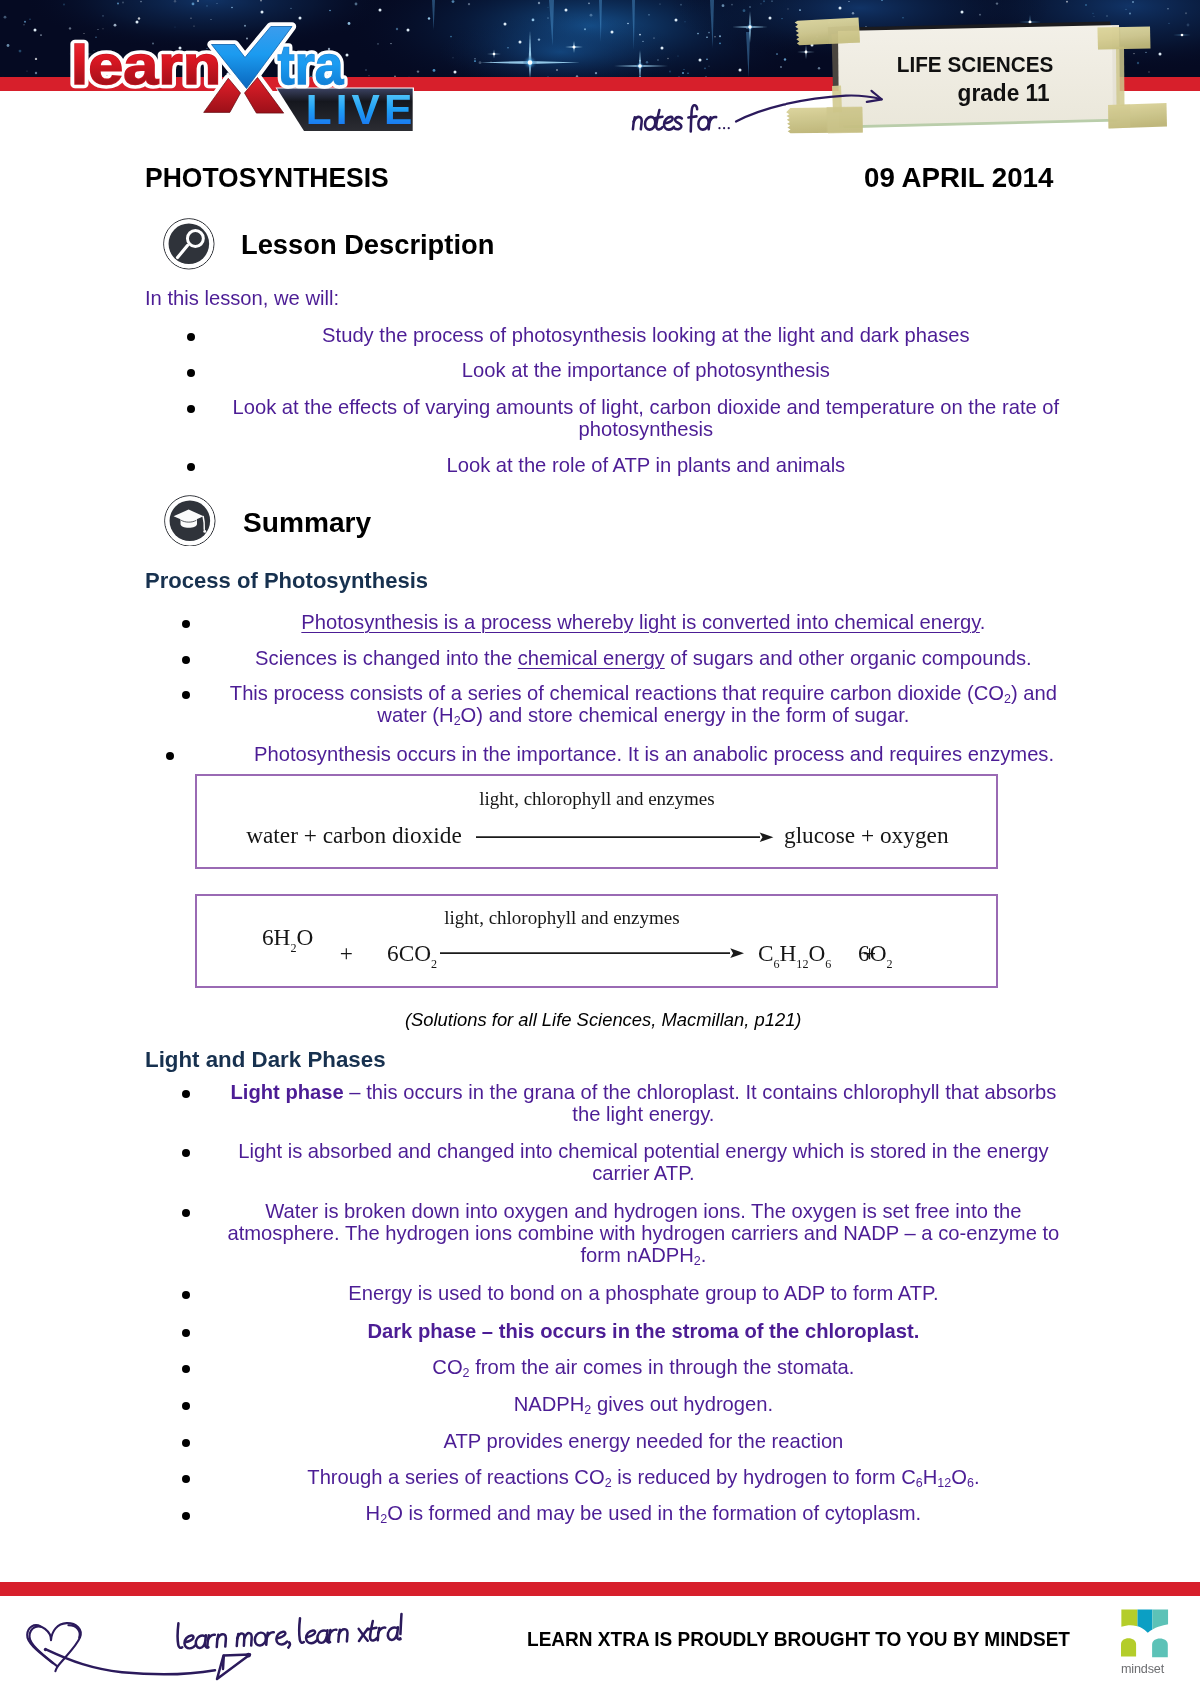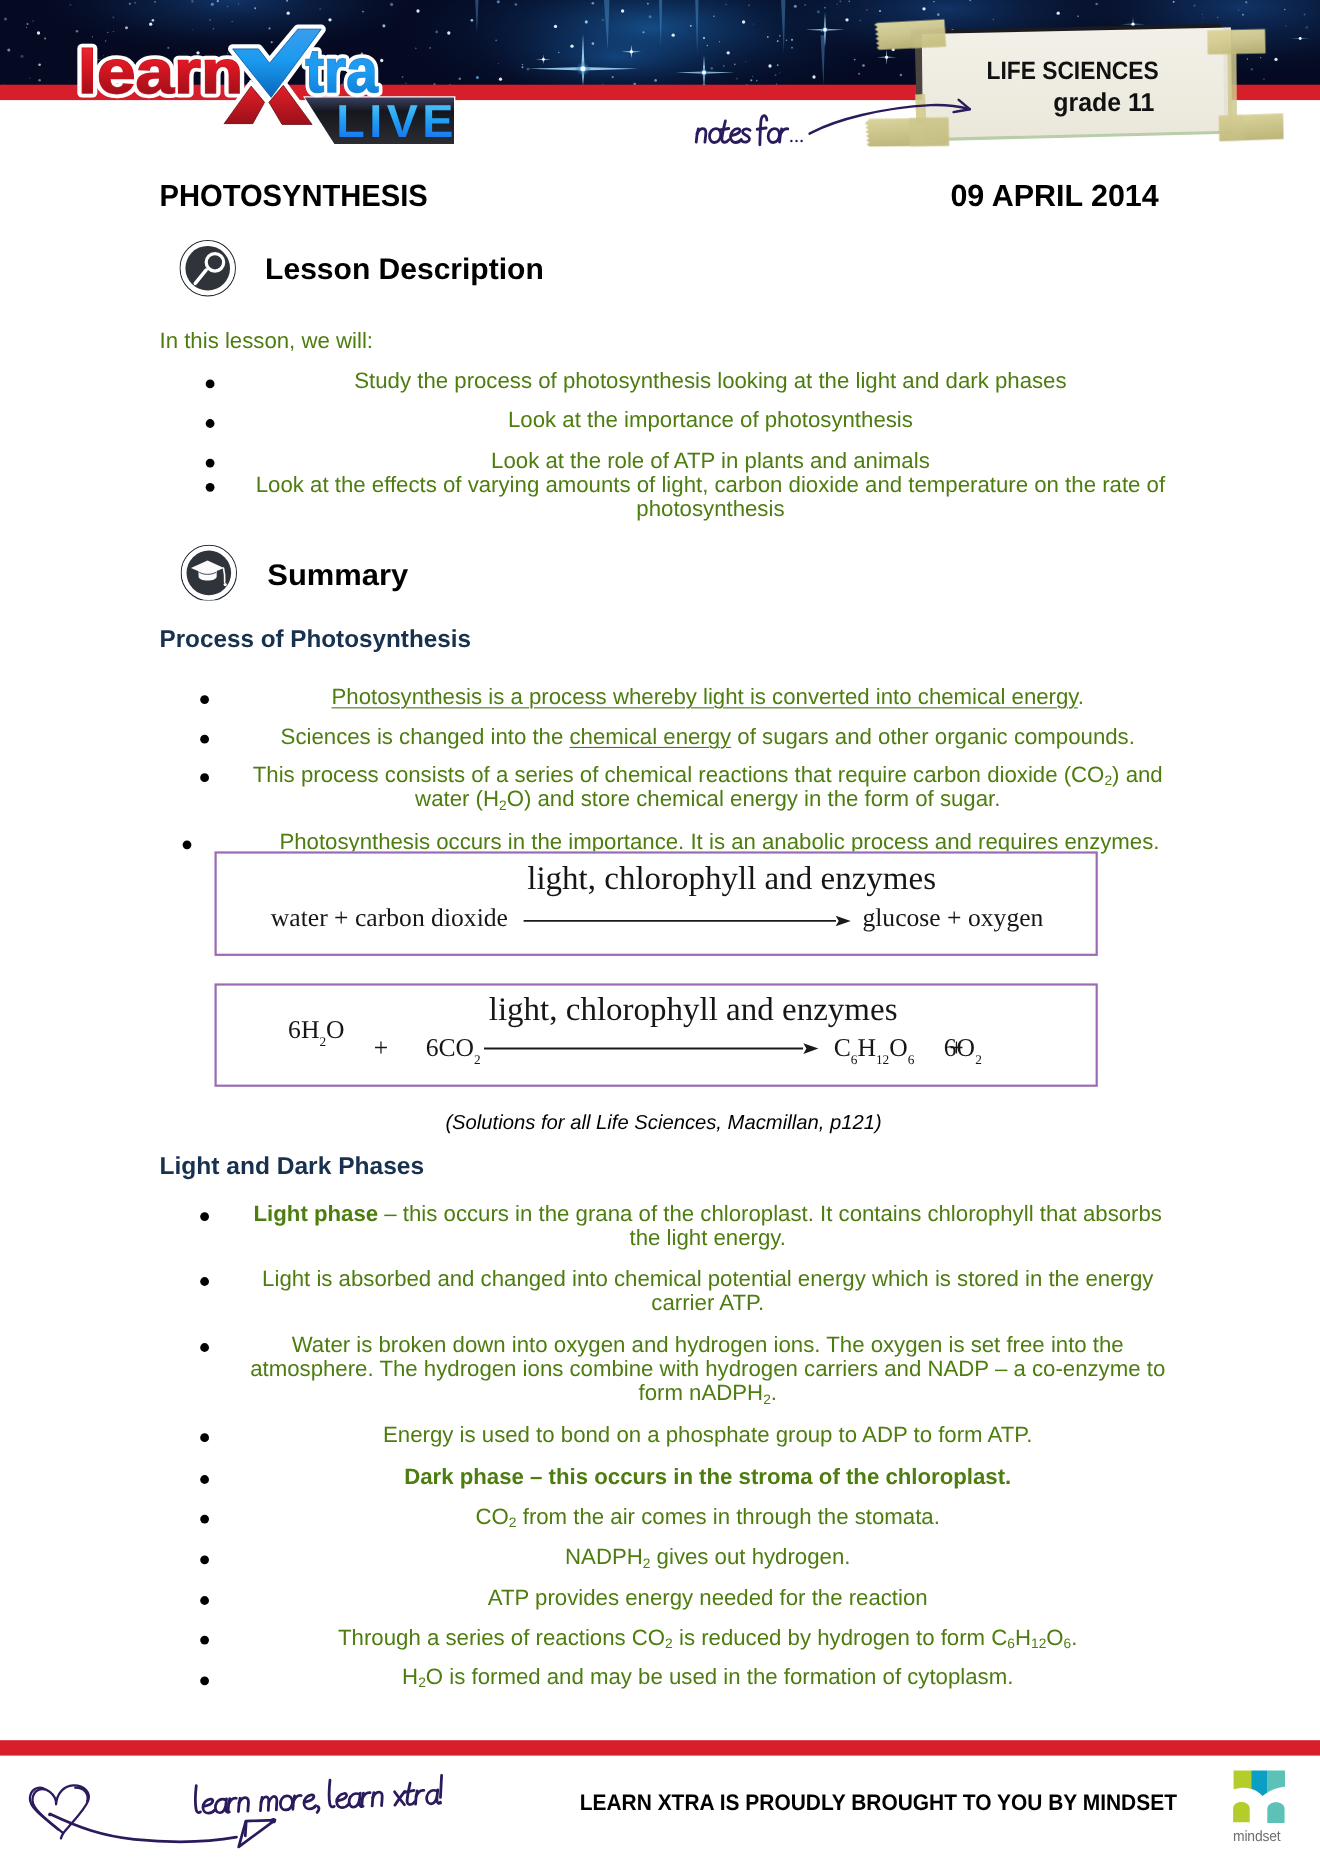--- a/index.html
+++ b/index.html
@@ -17,35 +17,35 @@
   .doc-title{position:absolute;left:145px;top:162.3px;font-size:27.9px;font-weight:bold;
              line-height:32px;transform:scaleX(0.9495);transform-origin:0 0;white-space:nowrap;}
   .doc-date{position:absolute;left:863.6px;top:162.3px;font-size:27.9px;font-weight:bold;
             line-height:32px;transform:scaleX(0.9932);transform-origin:0 0;white-space:nowrap;}
 
   .sec-head{position:absolute;font-size:27.1px;font-weight:bold;line-height:30px;
             transform-origin:0 0;white-space:nowrap;}
   .blue-head{position:absolute;font-size:22.2px;font-weight:bold;line-height:26px;color:#17314f;
              transform-origin:0 0;white-space:nowrap;}
 
-  .body-txt{position:absolute;font-size:20.2px;line-height:21.9px;color:#4d7c0f;margin-top:12px;}
+  .body-txt{position:absolute;font-size:20.2px;line-height:21.9px;color:#4c1d95;}
   .body-txt p{margin:0;}
   ul.bl{list-style:none;margin:0;padding:0;}
   ul.bl li{position:relative;text-align:center;}
   ul.bl li .bullet{position:absolute;border-radius:50%;background:#000;width:8px;height:8px;}
 
   sub{font-size:0.62em;vertical-align:baseline;position:relative;top:0.24em;line-height:0;}
   .u{text-decoration:underline;text-underline-offset:2.5px;text-decoration-thickness:1.1px;}
   .b{font-weight:bold;}
 
   .eqbox{position:absolute;border:2px solid #9a6ab4;background:#fff;box-sizing:border-box;}
   .eqtxt{position:absolute;font-family:"Liberation Serif",serif;color:#161616;white-space:nowrap;
          font-size:23.3px;line-height:26px;}
   .eqtxt sub{font-size:0.52em;top:0.58em;line-height:0;}
-  .eqcond{font-size:30px;}
+  .eqcond{font-size:19px;}
   .caption{position:absolute;font-size:18.4px;font-style:italic;line-height:21px;white-space:nowrap;}
 
   
   .f-redband{position:absolute;left:0;top:1582px;width:1200px;height:14px;background:#d71f2b;}
   .f-tag{position:absolute;left:527.2px;top:1626.9px;font-size:20.5px;font-weight:bold;line-height:24px;
          transform:scaleX(0.9286);transform-origin:0 0;white-space:nowrap;}
 </style>
 </head>
 <body>
 
@@ -516,22 +516,22 @@
     <circle cx="32.6" cy="20.6" r="8.0" fill="none" stroke="#ffffff" stroke-width="3.0"></circle>
     <path d="M24.6,27.6 L14.6,39.8" stroke="#ffffff" stroke-width="3.2" stroke-linecap="round"></path>
   </svg>
   <div class="sec-head" style="left:241.4px;top:230.2px;transform:scaleX(1.0075);">Lesson Description</div>
 
   <div class="body-txt" style="left:145px;top:288.3px;width:925px;">
     <p style="margin-bottom:14.44px">In this lesson, we will:</p>
     <ul class="bl">
       <li style="padding-left:76.7px;margin-bottom:13.9px"><span class="bullet" style="left:41.65px;top:8.2px"></span><span>Study the process of photosynthesis looking at the light and dark phases</span></li>
       <li style="padding-left:76.7px;margin-bottom:14.9px"><span class="bullet" style="left:41.65px;top:8.2px"></span><span>Look at the importance of photosynthesis</span></li>
+      <li style="padding-left:76.7px;margin-bottom:13.5px"><span class="bullet" style="left:41.65px;top:8.2px"></span><span>Look at the effects of varying amounts of light, carbon dioxide and temperature on the rate of photosynthesis</span></li>
       <li style="padding-left:76.7px"><span class="bullet" style="left:41.65px;top:8.2px"></span><span>Look at the role of ATP in plants and animals</span></li>
-      <li style="padding-left:76.7px;margin-bottom:13.5px"><span class="bullet" style="left:41.65px;top:8.2px"></span><span>Look at the effects of varying amounts of light, carbon dioxide and temperature on the rate of photosynthesis</span></li>
     </ul>
   </div>
 
   <svg style="position:absolute;left:164px;top:494.6px;width:51.7px;height:51.7px" viewBox="0 0 52 52">
     <circle cx="26" cy="26" r="25.3" fill="none" stroke="#26292f" stroke-width="1"></circle>
     <circle cx="26" cy="26" r="22.8" fill="none" stroke="#ffffff" stroke-width="3.6"></circle>
     <circle cx="26" cy="26" r="20.4" fill="#2f333a"></circle>
     <path d="M24.8,14.6 L39.8,21.4 L24.8,27.8 L9.6,21.4 Z" fill="#fbfbfb"></path>
     <path d="M16.6,21.0 C18.6,22.6 21.6,23.4 24.9,23.4 C28.2,23.4 31.2,22.6 33.2,21.0 L33.2,29.2 C33.2,31.4 29.5,33.0 24.9,33.0 C20.3,33.0 16.6,31.4 16.6,29.2 Z" fill="#fbfbfb"></path>
     <path d="M17.2,25.4 C19.4,26.7 22.1,27.3 24.9,27.3 C27.7,27.3 30.4,26.7 32.6,25.4" fill="none" stroke="#2e3238" stroke-width="0.8"></path>

